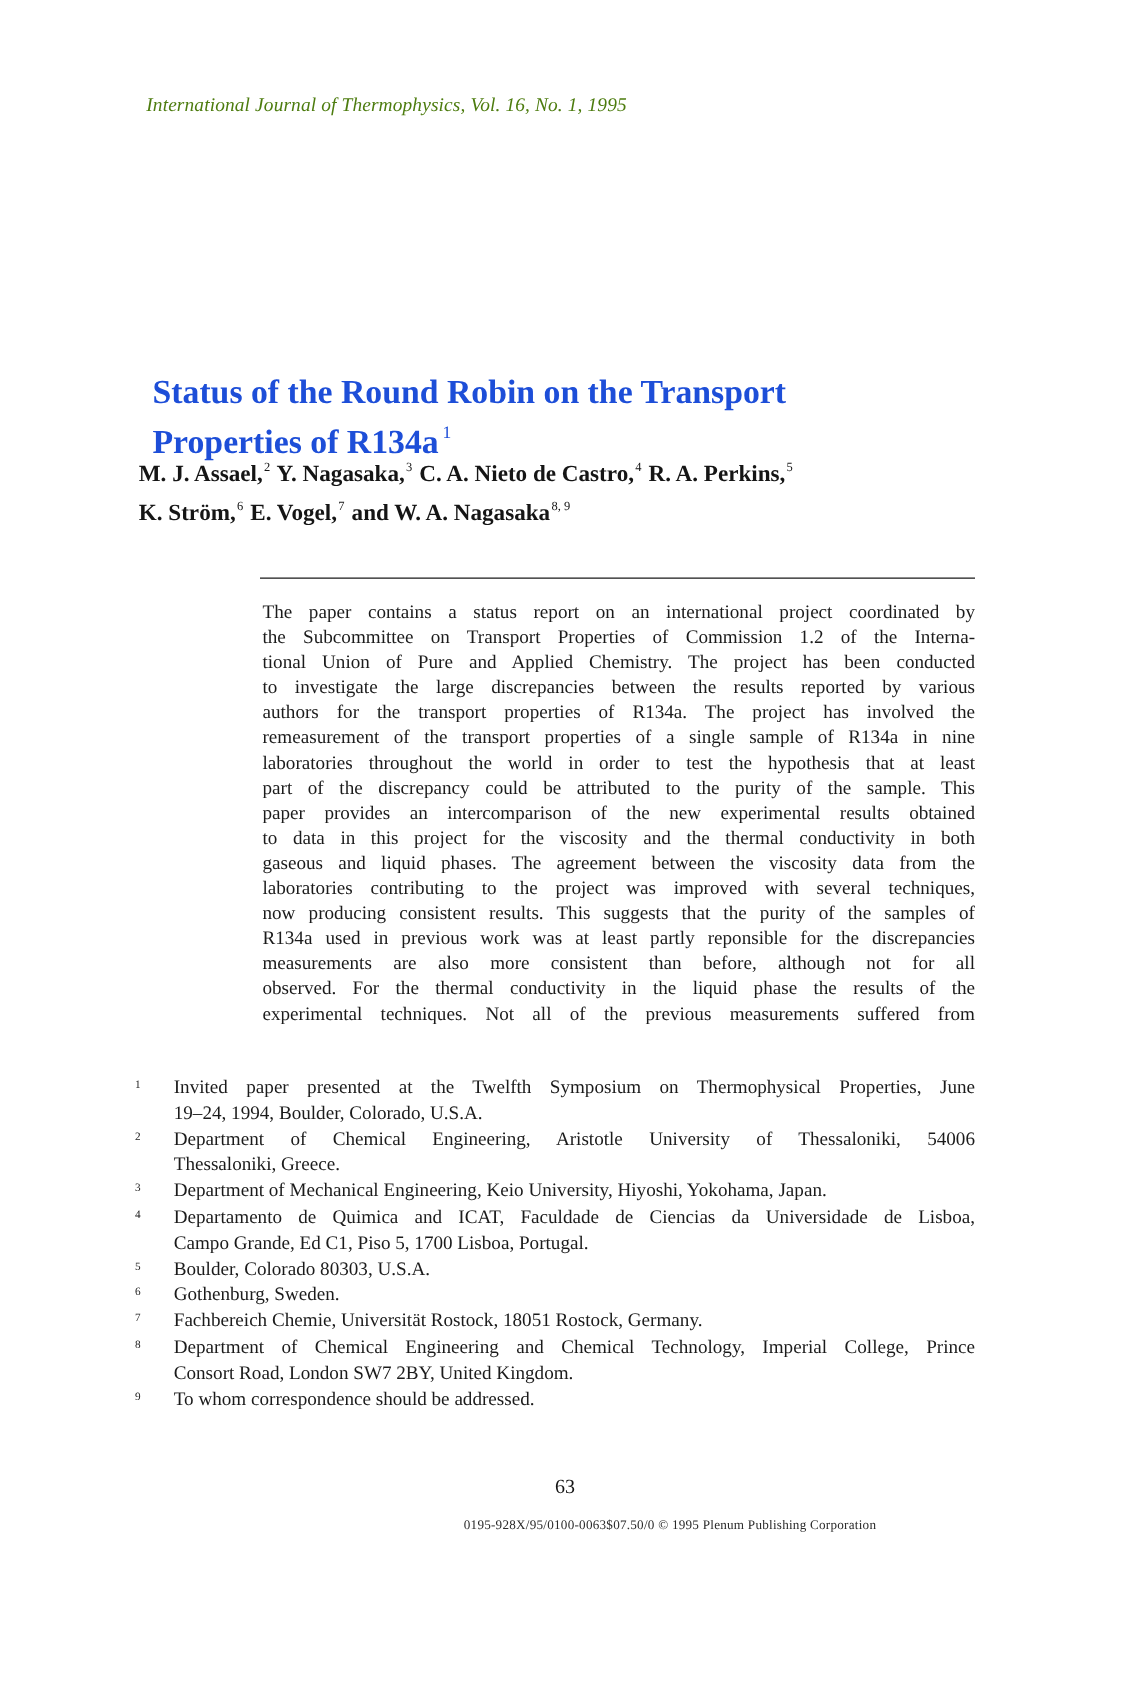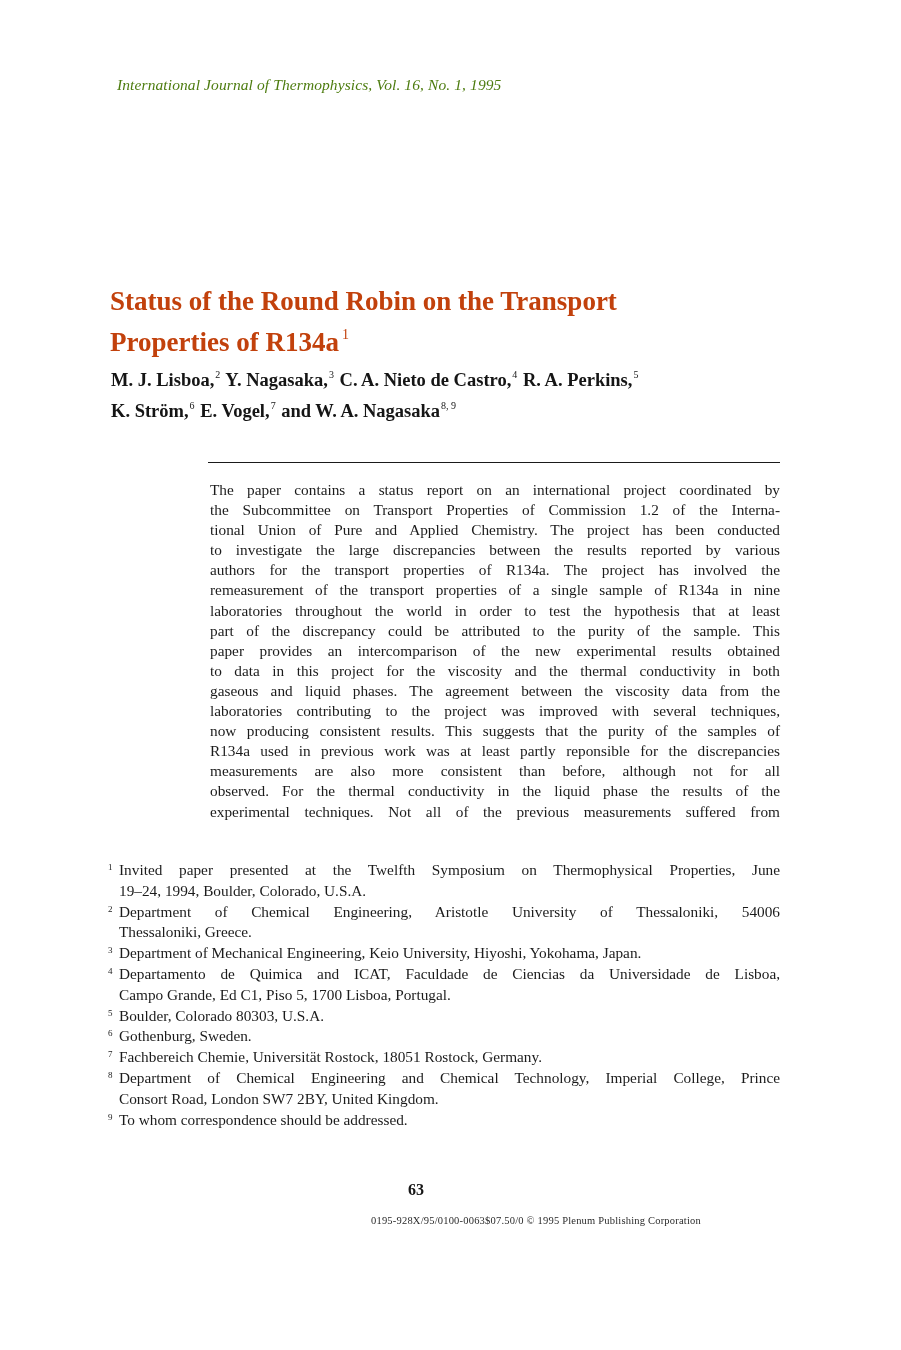--- a/index.html
+++ b/index.html
@@ -25,22 +25,22 @@
       color: #4d7c0f;
     }
     .title {
       position: absolute;
       left: 110px;
       top: 284px;
       width: 640px;
       font-weight: bold;
       font-size: 27px;
       line-height: 34px;
-      color: #c2410c;
-      margin: 0;
+      color: #1d4ed8;
+      margin: 12px;
     }
     .title sup {
       font-size: 14px;
       font-weight: normal;
       vertical-align: 12px;
       margin-left: 3px;
     }
     .authors {
       position: absolute;
       left: 111px;
@@ -96,30 +96,31 @@
       padding-left: 11px;
     }
     .footnote .fn-mark {
       position: absolute;
       left: 0;
       top: -3px;
       font-size: 9px;
     }
     .footnote .fn-line {
       display: block;
+      margin-left: 20px;
     }
     .footnote .fn-line.justify {
       text-align: justify;
       text-align-last: justify;
     }
     .page-number {
       position: absolute;
-      left: 408px;
+      left: 444px;
       top: 1181px;
-      font-weight: bold;
+      font-weight: normal;
       font-size: 16px;
       color: #151515;
     }
     .copyright {
       position: absolute;
       left: 371px;
       top: 1215px;
       font-size: 10.5px;
       letter-spacing: 0.2px;
       color: #2a2a2a;
@@ -130,21 +131,21 @@
 
 <div class="journal-header">International Journal of Thermophysics, Vol. 16, No. 1, 1995</div>
 
 <h1 class="title">
   <span>Status of the Round Robin on the Transport</span><br>
   <span>Properties of R134a</span><sup>1</sup>
 </h1>
 
 <div class="authors">
   <div>
-    <span>M. J. Lisboa,</span><sup>2</sup>
+    <span>M. J. Assael,</span><sup>2</sup>
     <span>Y. Nagasaka,</span><sup>3</sup>
     <span>C. A. Nieto de Castro,</span><sup>4</sup>
     <span>R. A. Perkins,</span><sup>5</sup>
   </div>
   <div>
     <span>K. Ström,</span><sup>6</sup>
     <span>E. Vogel,</span><sup>7</sup>
     <span>and W. A. Nagasaka</span><sup>8, 9</sup>
   </div>
 </div>

